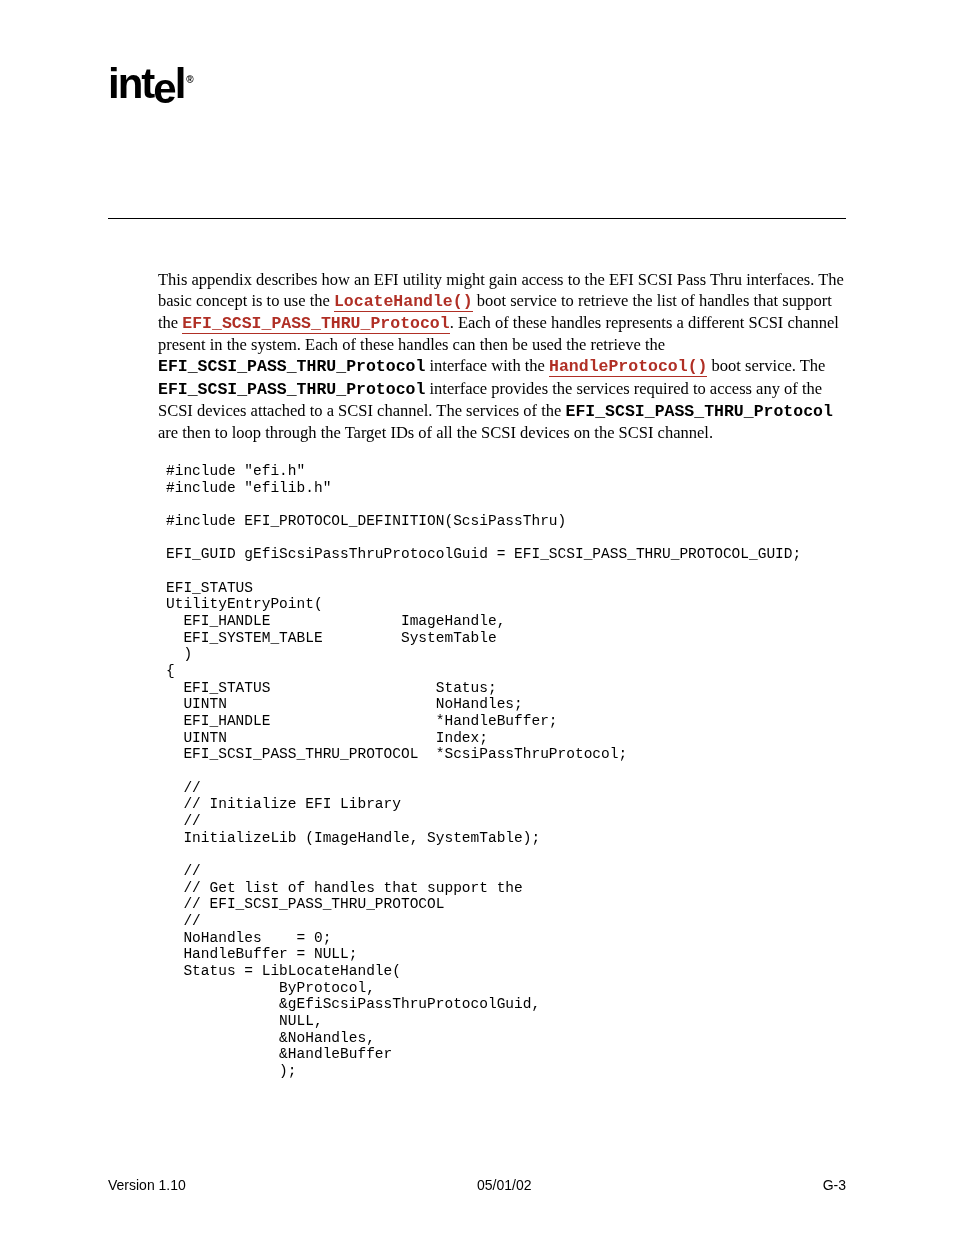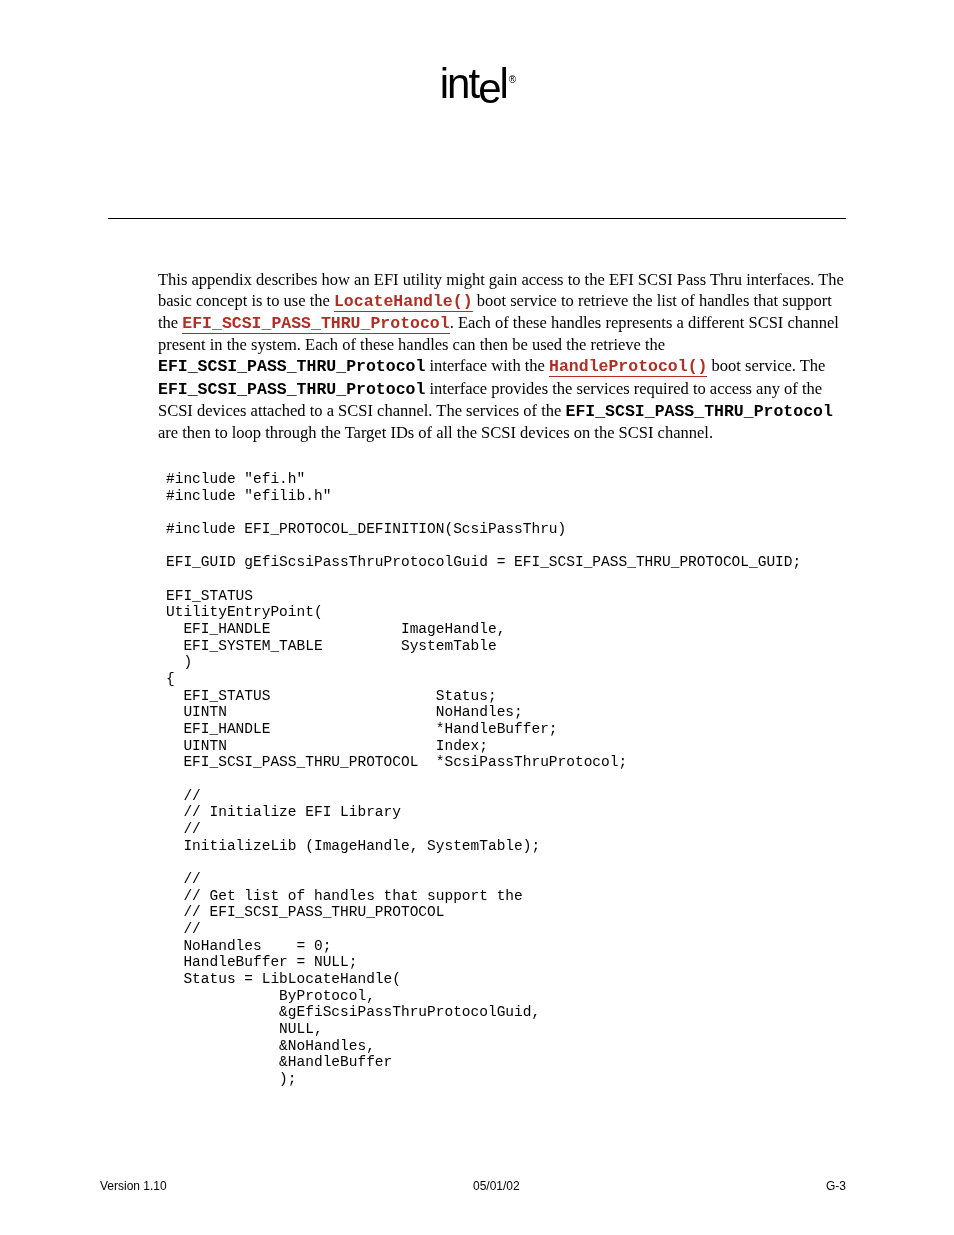--- a/index.html
+++ b/index.html
@@ -10,45 +10,44 @@
     height: 1235px;
     position: relative;
     color: #000;
   }
   .page {
     padding: 60px 108px 0 108px;
   }
   .logo {
     font-family: Arial, Helvetica, sans-serif;
     font-size: 42px;
-    font-weight: 400;
+    font-weight: 700;
     letter-spacing: -2px;
     color: #000;
     margin-bottom: 110px;
     position: relative;
-    text-align: center;
   }
   .logo .dot {
     font-size: 10px;
     vertical-align: super;
     margin-left: 2px;
   }
   .hr {
     border: none;
     border-top: 1px solid #000;
     margin: 0 0 50px 0;
   }
   .content {
     padding-left: 50px;
     padding-right: 0;
   }
   .para {
     font-size: 16.5px;
     line-height: 1.28;
-    margin-bottom: 28px;
+    margin-bottom: 20px;
     text-align: left;
   }
   .mono {
     font-family: "Courier New", Courier, monospace;
     font-weight: bold;
   }
   .link {
     font-family: "Courier New", Courier, monospace;
     font-weight: bold;
     color: #b02f25;
@@ -59,26 +58,26 @@
     font-family: "Courier New", Courier, monospace;
     font-size: 14.5px;
     line-height: 1.15;
     white-space: pre;
     color: #000;
     margin-left: 8px;
   }
   .footer {
     position: absolute;
     bottom: 42px;
-    left: 100px;
+    left: 108px;
     right: 108px;
     display: flex;
     justify-content: space-between;
     font-family: Arial, Helvetica, sans-serif;
-    font-size: 12px;
+    font-size: 14px;
     text-align: center;
   }
 </style>
 </head>
 <body>
 
 <div class="page">
   <div class="logo">int<span style="position:relative;top:5px">e</span>l<span class="dot">®</span></div>
   <hr class="hr">
   <div class="content">

